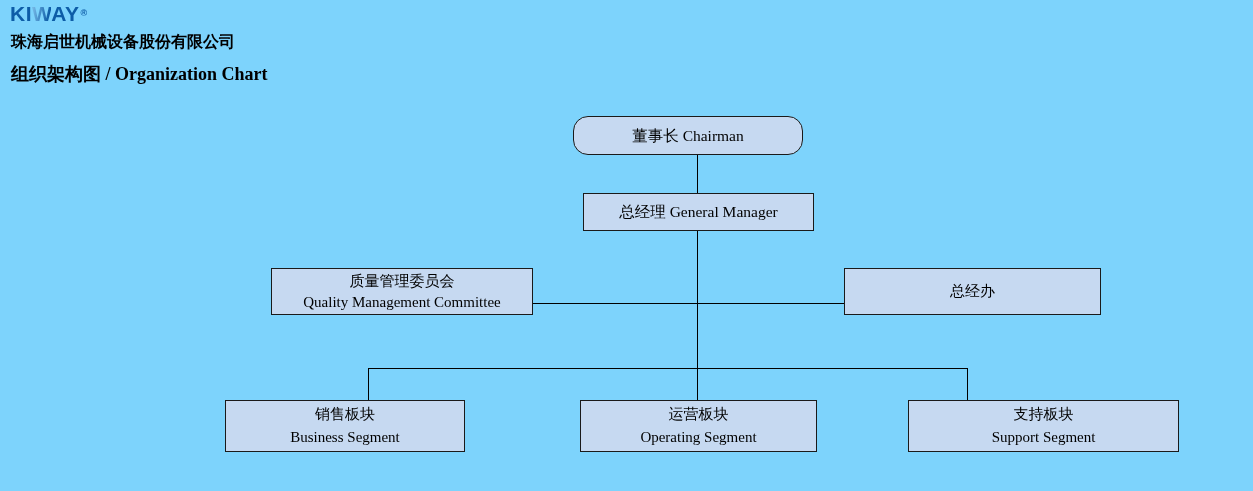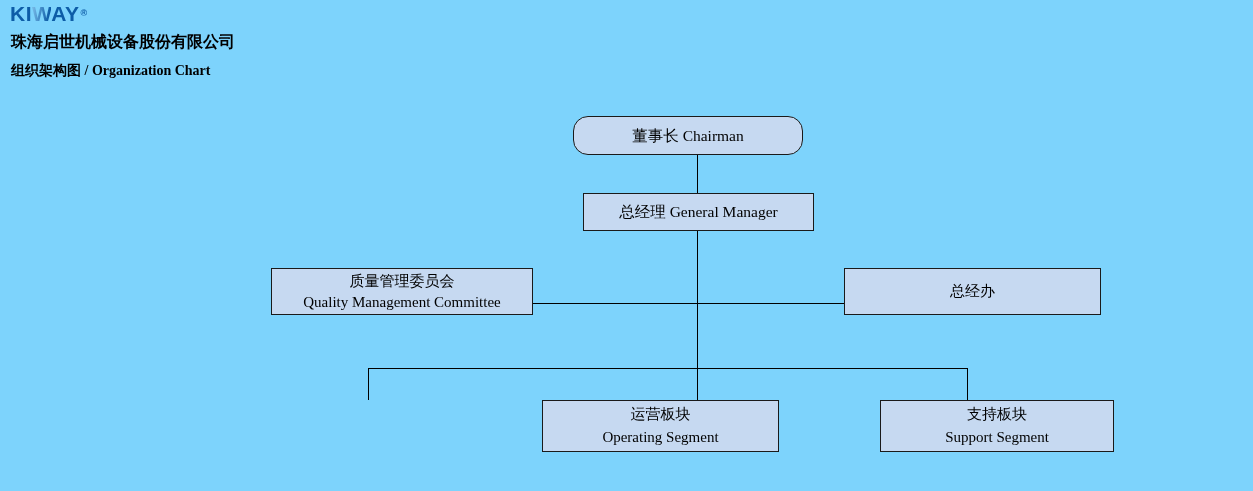--- a/index.html
+++ b/index.html
@@ -49,21 +49,21 @@
     left: 11px;
     top: 32px;
     font-size: 16px;
     font-weight: bold;
     white-space: nowrap;
   }
   .chart-title {
     position: absolute;
     left: 11px;
     top: 62px;
-    font-size: 14px;
+    font-size: 18px;
     font-weight: bold;
     white-space: nowrap;
   }
 
   
   .node {
     position: absolute;
     box-sizing: border-box;
     background: var(--node-fill, #c6d9f1);
     border: 1px solid var(--node-border, #1a1a1a);
@@ -113,24 +113,28 @@
 
   <div class="node" style="left:271px; top:268px; width:262px; height:47px; line-height:21px; font-size:15px;">
     <span>质量管理委员会</span>
     <span>Quality Management Committee</span>
   </div>
 
   <div class="node" style="left:844px; top:268px; width:257px; height:47px; line-height:21px; font-size:15px;">
     <span>总经办</span>
   </div>
 
+  <div class="node" style="left:225px; top:400px; width:240px; height:52px; line-height:23px; font-size:15px;">
+    <span>销售板块</span>
+    <span>Business Segment</span>
+  </div>
 
-  <div class="node" style="left:542px; top:400px; width:237px; height:52px; line-height:23px; font-size:15px;">
+  <div class="node" style="left:580px; top:400px; width:237px; height:52px; line-height:23px; font-size:15px;">
     <span>运营板块</span>
     <span>Operating Segment</span>
   </div>
 
-  <div class="node" style="left:880px; top:400px; width:234px; height:52px; line-height:23px; font-size:15px;">
+  <div class="node" style="left:908px; top:400px; width:271px; height:52px; line-height:23px; font-size:15px;">
     <span>支持板块</span>
     <span>Support Segment</span>
   </div>
 
 </div>
 
 </body></html>

